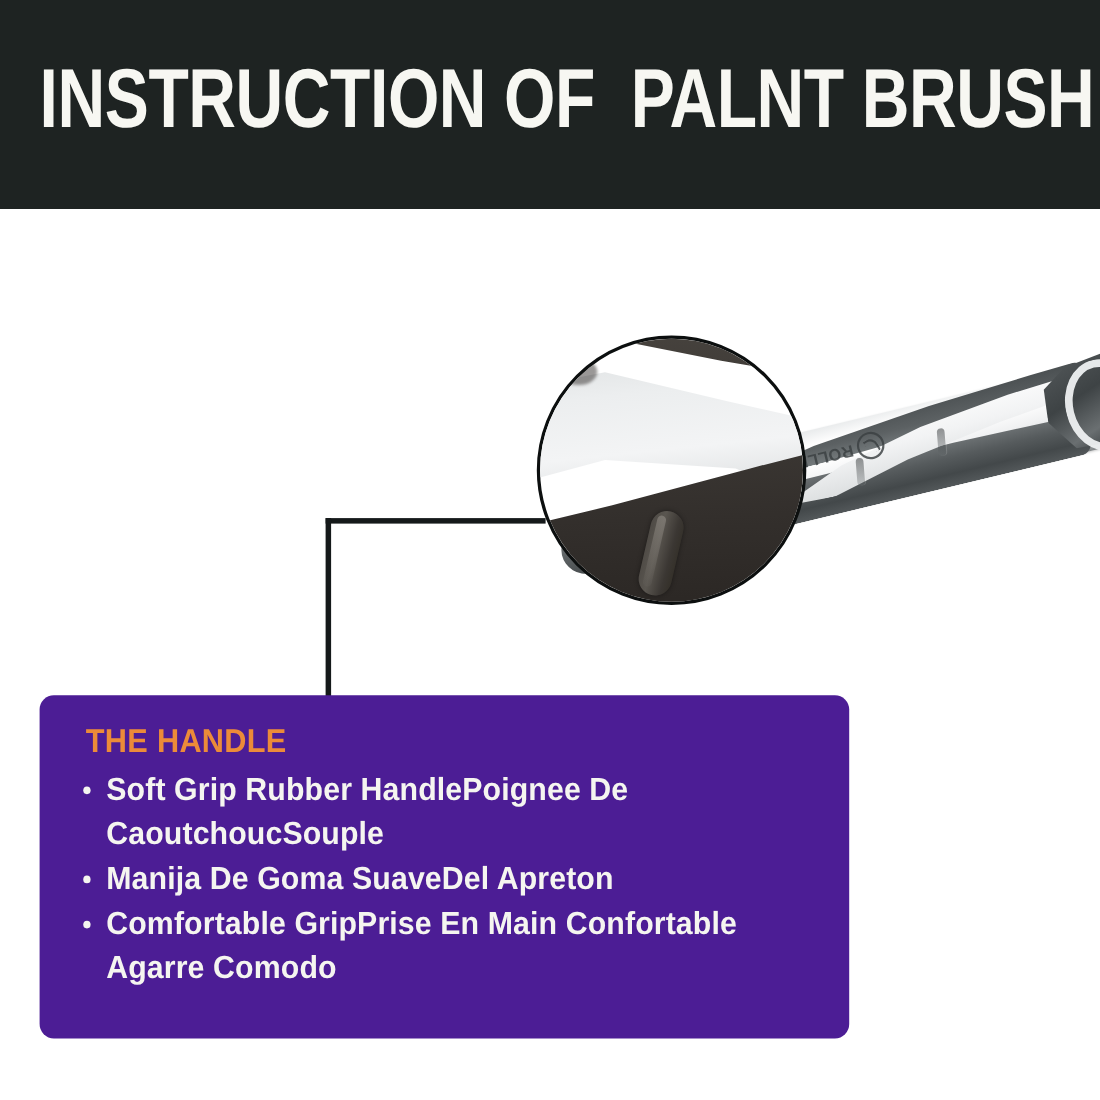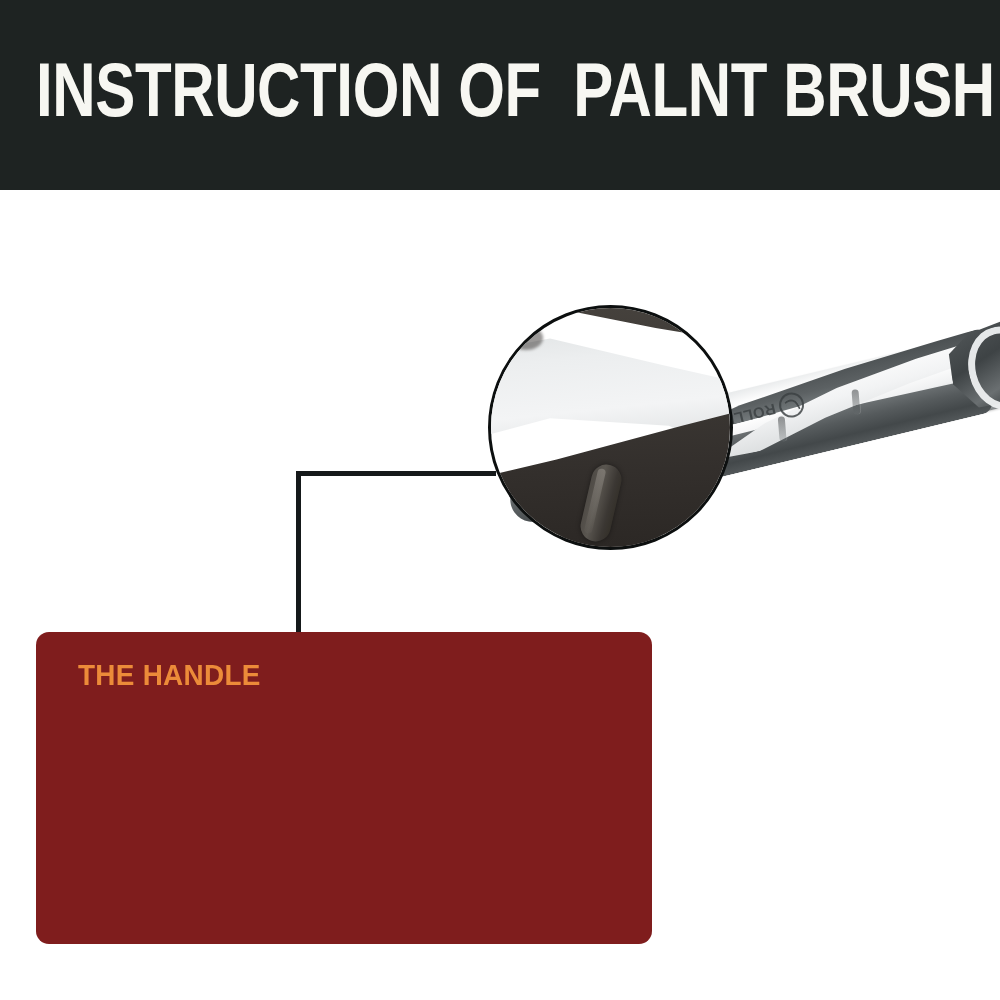--- a/index.html
+++ b/index.html
@@ -310,23 +310,23 @@
     height: 164px;
     background: #15191a;
     z-index: 3;
   }
 
   
   .info-card {
     position: absolute;
     left: 36px;
     top: 632px;
-    width: 616px;
+    width: 736px;
     height: 312px;
-    background: #7f1d1d;
+    background: #4c1d95;
     border-radius: 13px;
     box-sizing: border-box;
     padding: 26px 30px 0 34px;
     z-index: 5;
   }
   .card-heading {
     color: #ec8b39;
     font-family: "Liberation Sans Narrow", "Liberation Sans", sans-serif;
     font-weight: bold;
     font-size: 30px;
@@ -409,15 +409,20 @@
     </div>
 
     <div class="leader-h"></div>
     <div class="leader-v"></div>
 
   </div>
 
   <div class="info-card">
     <div class="card-heading">THE HANDLE</div>
 
+    <ul class="bullet-list">
+      <li class="bullet-item">Soft Grip Rubber HandlePoignee De CaoutchoucSouple</li>
+      <li class="bullet-item">Manija De Goma SuaveDel Apreton</li>
+      <li class="bullet-item">Comfortable GripPrise En Main Confortable Agarre Comodo</li>
+    </ul>
   </div>
 
 </div>
 
 </body></html>

